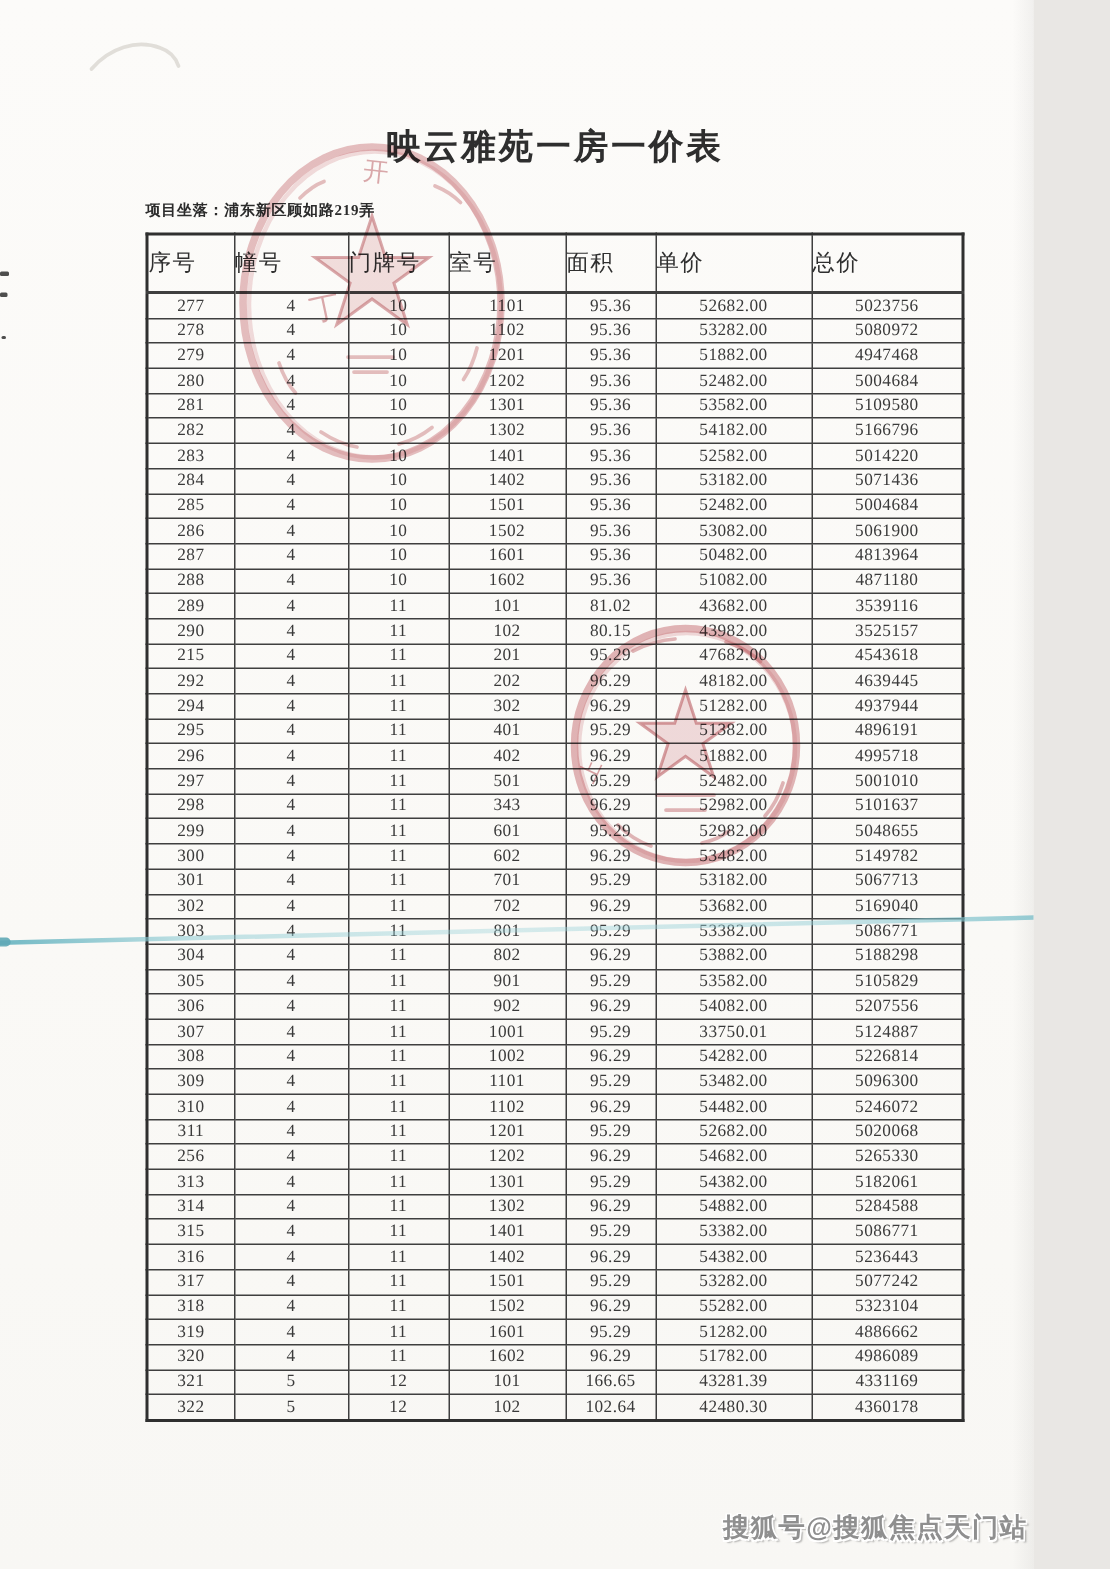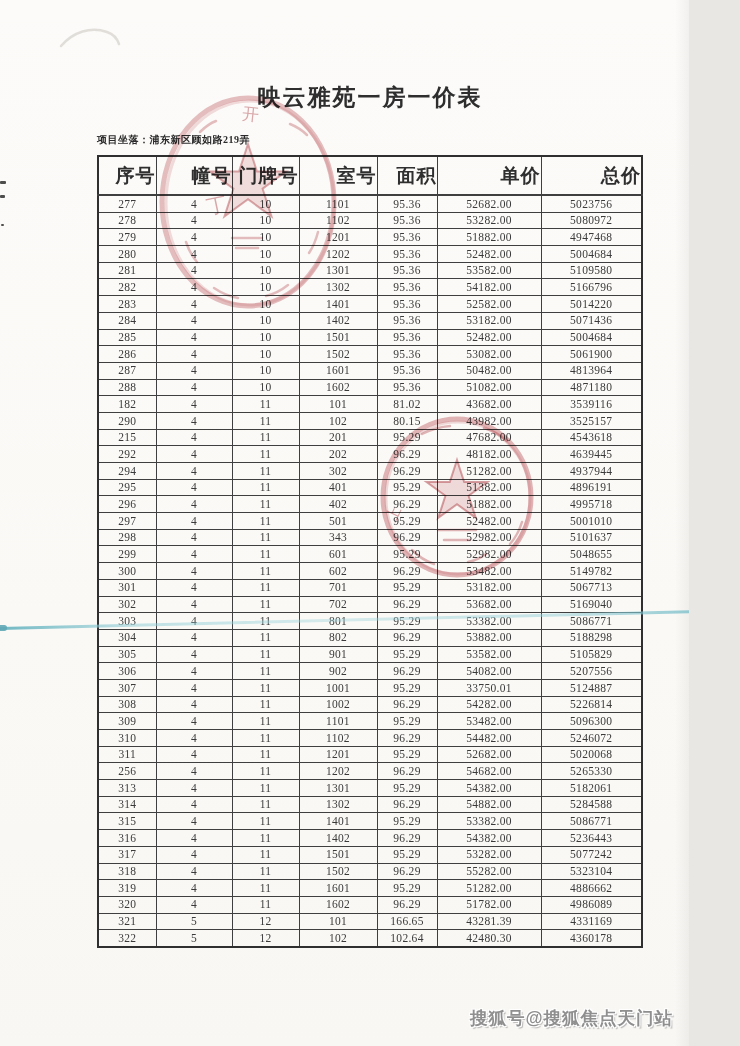--- a/index.html
+++ b/index.html
@@ -21,22 +21,22 @@
     font-size:10px;font-weight:700;color:#2b2b2b;letter-spacing:.5px;
   }
   table.price{
     position:absolute;left:97px;top:155px;width:544px;
     border-collapse:collapse;table-layout:fixed;
     background:transparent;
   }
   table.price,table.price th,table.price td{border:1px solid #3f3f3f;}
   table.price{border:2px solid #2f2f2f;}
   table.price th{
-    height:37px;font-size:19px;font-weight:700;color:#2f2f2f;
-    border-bottom-width:2px;padding:0;text-align:right;letter-spacing:1px;
+    height:37px;font-size:15px;font-weight:400;color:#2f2f2f;
+    border-bottom-width:2px;padding:0;text-align:left;letter-spacing:1px;
   }
   table.price td{
     height:14.7px;font-size:11.5px;line-height:1;padding:1px 0 0 0;
     text-align:center;color:#3a3a3a;letter-spacing:.3px;
     white-space:nowrap;overflow:hidden;
   }
   
   .scan-line{
     position:absolute;left:-4px;top:618px;width:750px;height:3px;border-radius:2px;
     background:linear-gradient(90deg,rgba(104,180,192,.95) 0%,rgba(146,206,214,.55) 18%,
@@ -49,21 +49,21 @@
   .m1{left:0;top:181px;width:6px;height:3px;}
   .m2{left:0;top:195px;width:5px;height:3px;}
   .m3{left:1px;top:224px;width:3px;height:2px;}
   .scribble{position:absolute;left:55px;top:20px;}
   
   .stamp{position:absolute;mix-blend-mode:multiply;opacity:.88;filter:blur(.3px);}
   .stamp-top{left:140px;top:92px;}
   .stamp-mid{left:372px;top:412px;}
   
   .watermark{
-    position:absolute;top:1006px;right:16px;
+    position:absolute;top:1006px;right:4px;
     font-family:"Liberation Sans","DejaVu Sans",sans-serif;
     font-size:17.5px;font-weight:700;letter-spacing:1px;color:#8f8f8f;
     text-shadow:-1px -1px 0 #ffffff,1px -1px 0 #ffffff,-1px 1px 0 #ffffff,
                  1px 1px 0 #ffffff,2px 2px 1px rgba(70,70,70,.35);
   }
 </style>
 </head>
 <body>
 
 <div class="page">
@@ -202,21 +202,21 @@
         <tr>
           <td>288</td>
           <td>4</td>
           <td>10</td>
           <td>1602</td>
           <td>95.36</td>
           <td>51082.00</td>
           <td>4871180</td>
         </tr>
         <tr>
-          <td>182</td>
+          <td>289</td>
           <td>4</td>
           <td>11</td>
           <td>101</td>
           <td>81.02</td>
           <td>43682.00</td>
           <td>3539116</td>
         </tr>
         <tr>
           <td>290</td>
           <td>4</td>

